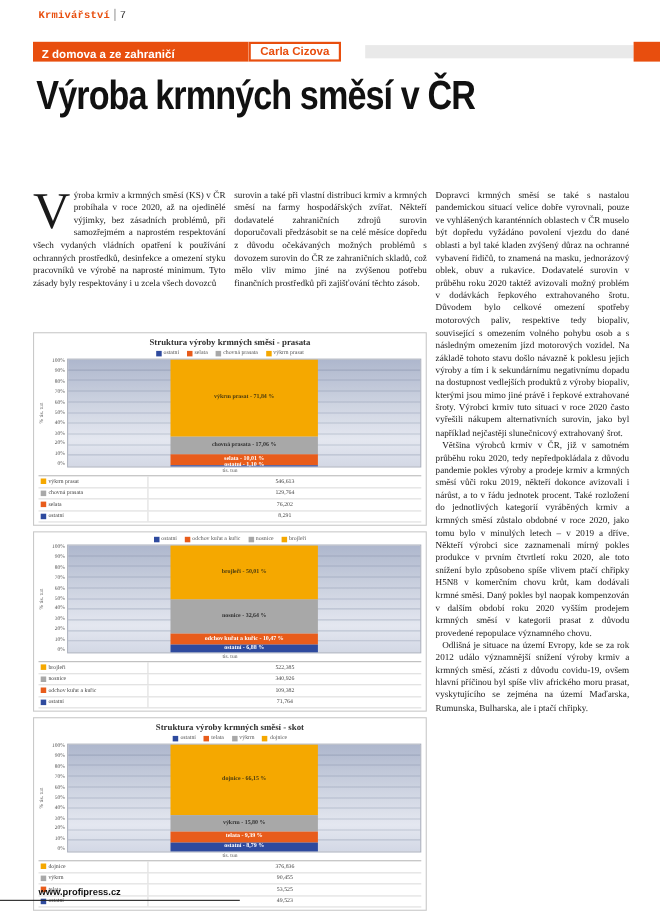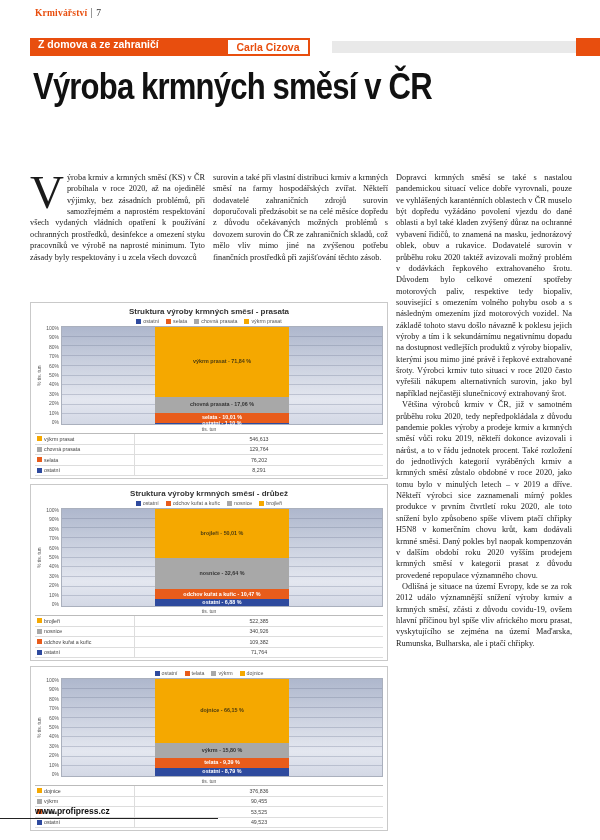--- a/index.html
+++ b/index.html
@@ -1,27 +1,27 @@
 <!DOCTYPE html>
 <html><head>
 <meta charset="utf-8">
 <style>
   html,body{margin:0;padding:0;}
   body{width:600px;height:840px;background:#fdfdfc;overflow:hidden;
        font-family:"Liberation Serif",serif;color:#1a1a1a;position:relative;}
   .page{position:absolute;inset:0;background:#fff;}
   
-  .masthead{position:absolute;top:8px;left:35px;font-family:Liberation Serif, serif;
+  .masthead{position:absolute;top:8px;left:35px;font-family:Liberation Mono, monospace;
     font-size:9.5px;font-weight:bold;color:#e84e0e;letter-spacing:.2px;text-align:right;}
   .masthead .pg{color:#333;font-weight:normal;border-left:1px solid #999;padding-left:4px;margin-left:4px;}
   
   .band{position:absolute;top:38px;left:0;right:0;height:18px;}
   .band .seg1{position:absolute;left:30px;width:196px;height:18px;background:#e84e0e;
     color:#fff;font-family:"Liberation Sans",sans-serif;font-weight:bold;font-size:10.5px;
-    display:flex;align-items:flex-start;padding-left:8px;box-sizing:border-box;}
+    display:flex;align-items:flex-end;padding-left:8px;box-sizing:border-box;}
   .band .author-box{position:absolute;left:226px;width:84px;height:18px;background:#fff;
     border:2px solid #e84e0e;box-sizing:border-box;color:#e84e0e;
     font-family:"Liberation Sans",sans-serif;font-weight:bold;font-size:10.5px;
     display:flex;align-items:center;justify-content:center;}
   .band .seg2{position:absolute;left:332px;width:244px;height:12px;top:3px;background:#e9e9e9;}
   .band .seg3{position:absolute;left:576px;width:24px;height:18px;background:#e84e0e;}
   
   .headline{position:absolute;top:66px;left:33px;font-family:"Liberation Sans",sans-serif;
     font-weight:bold;font-size:37px;letter-spacing:-1px;transform:scaleX(.84);
     transform-origin:left center;white-space:nowrap;color:#111;}
@@ -33,21 +33,21 @@
   .leftblock{width:358px;}
   .textcols{display:flex;gap:8px;height:126px;}
   .col{width:175px;font-size:8.3px;line-height:1.37;text-align:justify;}
   .dropcap{float:left;font-size:47px;line-height:.78;padding-right:3px;padding-top:2px;font-family:"Liberation Serif",serif;}
   .col3{width:176px;font-size:8.3px;line-height:1.37;text-align:justify;}
   .col3 p{margin:0;}
   .col3 p + p{text-indent:6px;}
   
   .charts{margin-top:4px;display:flex;flex-direction:column;gap:5px;}
   .chart{border:1px solid #c9c9c9;background:#fff;padding:3px 4px 2px 4px;box-sizing:border-box;
-    font-family:Liberation Sans, sans-serif;}
+    font-family:Liberation Serif, serif;}
   .chart .ct{font-size:8px;font-weight:bold;text-align:center;color:#333;margin:1px 0 2px 0;}
   .chart .legend{display:flex;justify-content:center;gap:7px;font-size:5.3px;color:#555;margin-bottom:2px;}
   .chart .legend .li{display:flex;align-items:center;gap:2px;}
   .chart .legend .sw{width:5px;height:5px;display:inline-block;}
   .plotrow{display:flex;align-items:stretch;}
   .ylab{writing-mode:vertical-rl;transform:rotate(180deg);font-size:5px;color:#555;
     display:flex;align-items:center;justify-content:center;width:8px;}
   .yticks{display:flex;flex-direction:column;justify-content:space-between;width:18px;
     font-size:5px;color:#555;text-align:right;padding-right:2px;box-sizing:border-box;}
   .yticks div{line-height:1;transform:translateY(0);}
@@ -190,21 +190,20 @@
               <div class="drow">
                 <div class="nm">
                   <span class="sw" style="background: rgb(46, 74, 158);"></span>
                   <span>ostatní</span>
                 </div>
                 <div class="val">8,291</div>
               </div>
             </div>
           </div>
         <div class="chart">
-            <div class="ct">Struktura výroby krmných směsí - drůbež</div>
             <div class="legend">
               <span class="li">
                 <span class="sw" style="background: rgb(46, 74, 158);"></span>
                 <span>ostatní</span>
               </span>
               <span class="li">
                 <span class="sw" style="background: rgb(232, 92, 27);"></span>
                 <span>odchov kuřat a kuřic</span>
               </span>
               <span class="li">
@@ -283,20 +282,21 @@
               <div class="drow">
                 <div class="nm">
                   <span class="sw" style="background: rgb(46, 74, 158);"></span>
                   <span>ostatní</span>
                 </div>
                 <div class="val">71,764</div>
               </div>
             </div>
           </div>
         <div class="chart">
+            <div class="ct">Struktura výroby krmných směsí - skot</div>
             <div class="legend">
               <span class="li">
                 <span class="sw" style="background: rgb(46, 74, 158);"></span>
                 <span>ostatní</span>
               </span>
               <span class="li">
                 <span class="sw" style="background: rgb(232, 92, 27);"></span>
                 <span>telata</span>
               </span>
               <span class="li">

